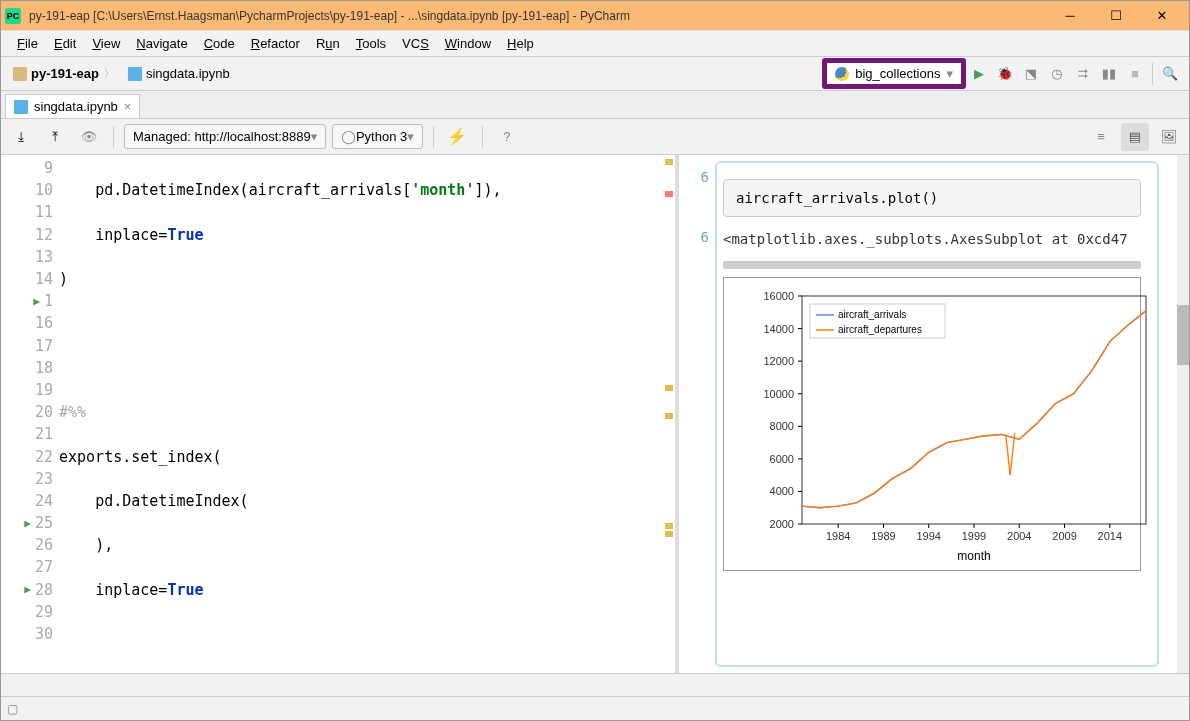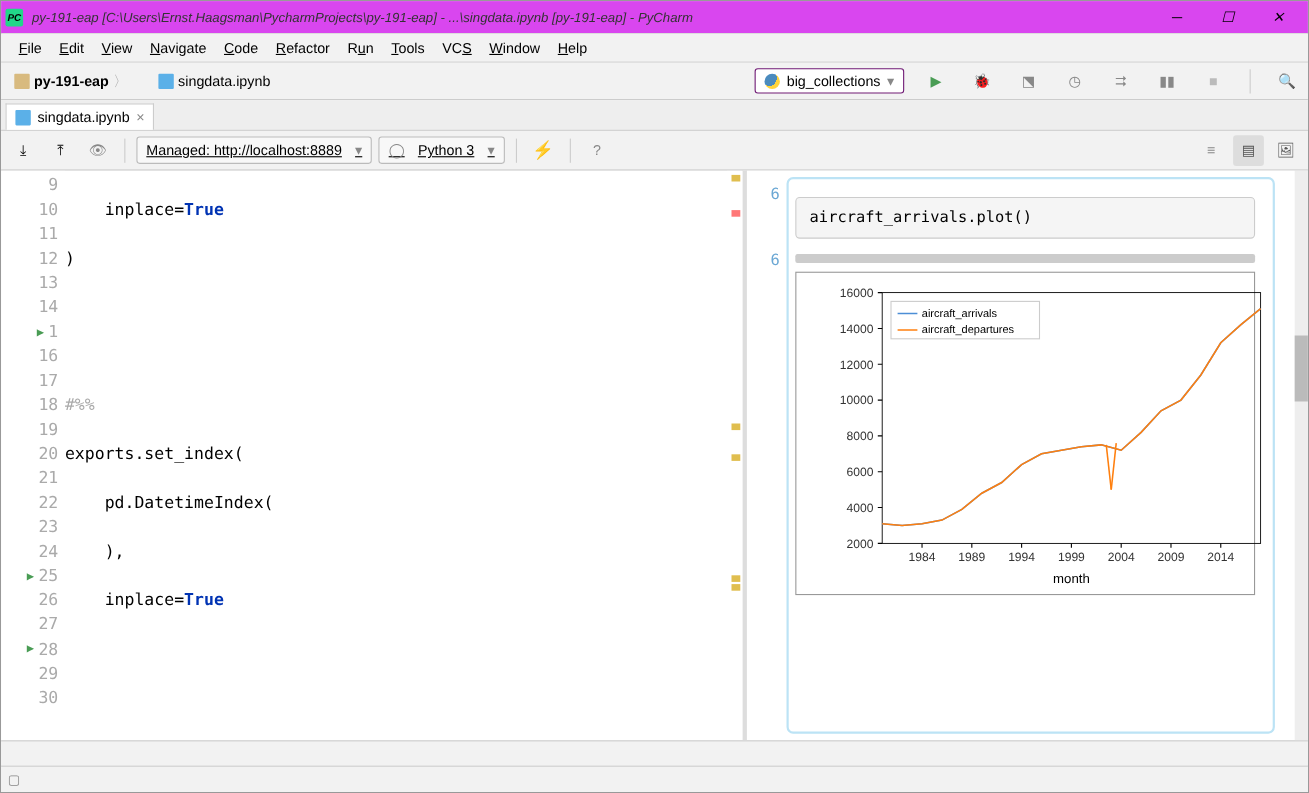--- a/index.html
+++ b/index.html
@@ -1,50 +1,50 @@
 <!DOCTYPE html>
 <html><head>
 <meta charset="utf-8">
 <style>
 * { margin: 0; padding: 0; box-sizing: border-box; }
 body { font-family: "Segoe UI", Arial, sans-serif; font-size: 13px; background: #fff; color: #000; overflow: hidden; }
 .window { width: 1190px; height: 721px; display: flex; flex-direction: column; border: 1px solid #999; }
 
 
-.titlebar { height: 30px; background: #d946ef; display: flex; align-items: center; padding: 0 4px; border-bottom: 1px solid #ddd; font-style: italic; }
+.titlebar { height: 30px; background: #fdba74; display: flex; align-items: center; padding: 0 4px; border-bottom: 1px solid #ddd; }
 .titlebar-icon { width: 16px; height: 16px; background: #21d789; border-radius: 2px; margin-right: 8px; display: flex; align-items: center; justify-content: center; font-size: 9px; font-weight: bold; color: #000; }
 .titlebar-text { flex: 1; font-size: 12px; color: #333; }
 .titlebar-btns { display: flex; }
 .titlebar-btn { width: 46px; height: 30px; display: flex; align-items: center; justify-content: center; cursor: pointer; }
 
 
 .menubar { height: 26px; background: #f2f2f2; display: flex; align-items: center; padding: 0 8px; border-bottom: 1px solid #ccc; }
 .menu-item { padding: 3px 8px; cursor: pointer; }
 .menu-item u { text-decoration: underline; }
 
 
-.navbar { height: 34px; background: #f2f2f2; display: flex; align-items: center; padding: 0 6px; border-bottom: 1px solid #ccc; gap: 16px; }
+.navbar { height: 34px; background: #f2f2f2; display: flex; align-items: center; padding: 0 6px; border-bottom: 1px solid #ccc; gap: 0; }
 .crumb { display: flex; align-items: center; gap: 4px; padding: 2px 6px; }
 .crumb-icon { width: 14px; height: 14px; }
 .folder-icon { background: #d8ba7f; border-radius: 1px; }
 .nb-icon { background: linear-gradient(#5bb0e8, #5bb0e8); border-radius: 1px; position: relative; }
 .py-icon { width: 14px; height: 14px; background: radial-gradient(circle at 30% 30%, #4b8bbe 50%, #ffd43b 50%); border-radius: 50%; }
 .spacer { flex: 1; }
-.config-sel { display: flex; align-items: center; gap: 6px; border: 1px solid #701a75; background: #fff; padding: 3px 8px; border-radius: 3px; }
+.config-sel { display: flex; align-items: center; gap: 6px; border: 5px solid #701a75; background: #fff; padding: 3px 8px; border-radius: 3px; }
 .tool-btn { width: 26px; height: 26px; display: flex; align-items: center; justify-content: center; cursor: pointer; border-radius: 2px; }
 
 
 .tab-row { height: 28px; background: #eee; border-bottom: 1px solid #ccc; display: flex; align-items: flex-end; }
 .tab { background: #fff; border: 1px solid #ccc; border-bottom: none; padding: 4px 8px; display: flex; align-items: center; gap: 6px; margin-left: 4px; }
 .tab-close { cursor: pointer; color: #888; }
 
 
 .jb-toolbar { height: 36px; background: #f2f2f2; border-bottom: 1px solid #ccc; display: flex; align-items: center; padding: 0 6px; gap: 6px; }
 .jb-btn { width: 28px; height: 28px; display: flex; align-items: center; justify-content: center; cursor: pointer; border-radius: 3px; }
-.jb-sel { border: 1px solid #bbb; background: #f8f8f8; padding: 4px 8px; border-radius: 3px; display: flex; align-items: center; gap: 12px; text-decoration: underline; }
+.jb-sel { border: 1px solid #bbb; background: #f8f8f8; padding: 4px 8px; border-radius: 3px; display: flex; align-items: center; gap: 0; }
 .jb-divider { width: 1px; height: 22px; background: #ccc; margin: 0 4px; }
 .bolt { color: #f0a000; font-size: 16px; }
 
 
 .main { flex: 1; display: flex; overflow: hidden; }
 .editor-pane { flex: 1; display: flex; overflow: hidden; position: relative; border-right: 4px solid #ddd; }
 .gutter { width: 58px; background: #fff; font-family: "Consolas", monospace; font-size: 15px; color: #aaa; text-align: right; padding-top: 2px; }
 .gutter-row { height: 22.2px; display: flex; align-items: center; justify-content: flex-end; padding-right: 6px; gap: 4px; }
 .run-gutter { color: #499c54; font-size: 11px; }
 .code { flex: 1; font-family: "Consolas", monospace; font-size: 15px; line-height: 22.2px; padding-top: 2px; white-space: pre; overflow: hidden; }
@@ -229,20 +229,21 @@
             <span>28</span>
           </div>
           <div class="gutter-row">
             <span>29</span>
           </div>
           <div class="gutter-row">
             <span>30</span>
           </div>
         </div>
       <div class="code">
+<div><span class="dots">    </span><span>pd.DatetimeIndex(aircraft_arrivals[</span><span class="str">'month'</span><span>]),</span></div>
 <div><span class="dots">    </span><span>inplace</span><span>=</span><span class="kw">True</span></div>
 <div><span>)</span></div>
 <div> </div>
 <div> </div>
 <div><span style="color:#aaa">#%%</span></div>
 <div><span>exports.set_index(</span></div>
 <div><span class="dots">    </span><span>pd.DatetimeIndex(</span></div>
 <div><span class="dots">    </span><span>),</span></div>
 <div><span class="dots">    </span><span>inplace</span><span>=</span><span class="kw">True</span></div>
 
@@ -266,20 +267,21 @@
       </div>
     </div>
 
     <div class="output-pane">
       <div class="out-gutter">
         <div>6</div>
         <div>6</div>
       </div>
       <div class="out-body">
         <div class="out-cellcode">aircraft_arrivals.plot()</div>
+        <div class="out-repr">&lt;matplotlib.axes._subplots.AxesSubplot at 0xcd47</div>
         <div class="out-scrollbar"></div>
         <div class="chart">
           <svg id="chart-svg" width="400" height="280">
               <rect x="48" y="10" width="344" height="228" fill="none" stroke="#000" stroke-width="0.8"></rect>
               <line x1="44" y1="238" x2="48" y2="238" stroke="#000"></line>
               <text x="40" y="242" text-anchor="end" font-size="11" fill="#333">2000</text>
               <line x1="44" y1="205.42857142857144" x2="48" y2="205.42857142857144" stroke="#000"></line>
               <text x="40" y="209.42857142857144" text-anchor="end" font-size="11" fill="#333">4000</text>
               <line x1="44" y1="172.85714285714286" x2="48" y2="172.85714285714286" stroke="#000"></line>
               <text x="40" y="176.85714285714286" text-anchor="end" font-size="11" fill="#333">6000</text>

